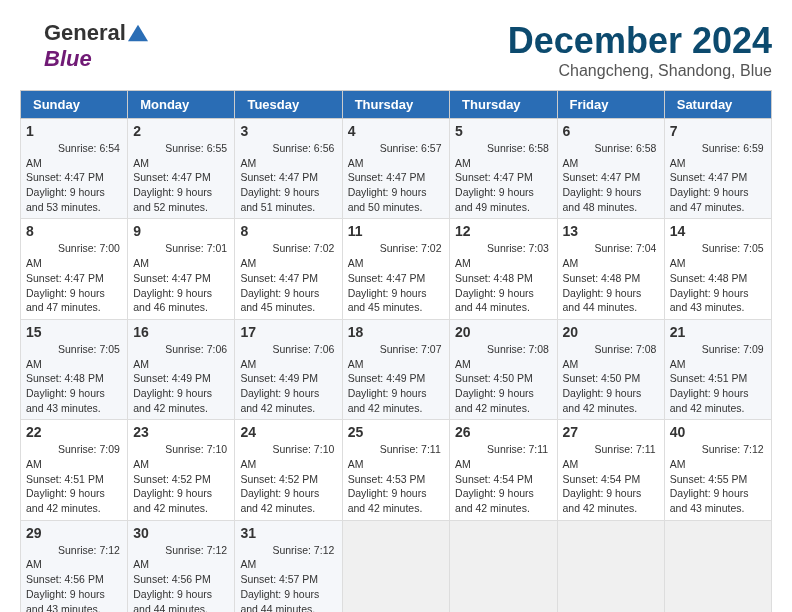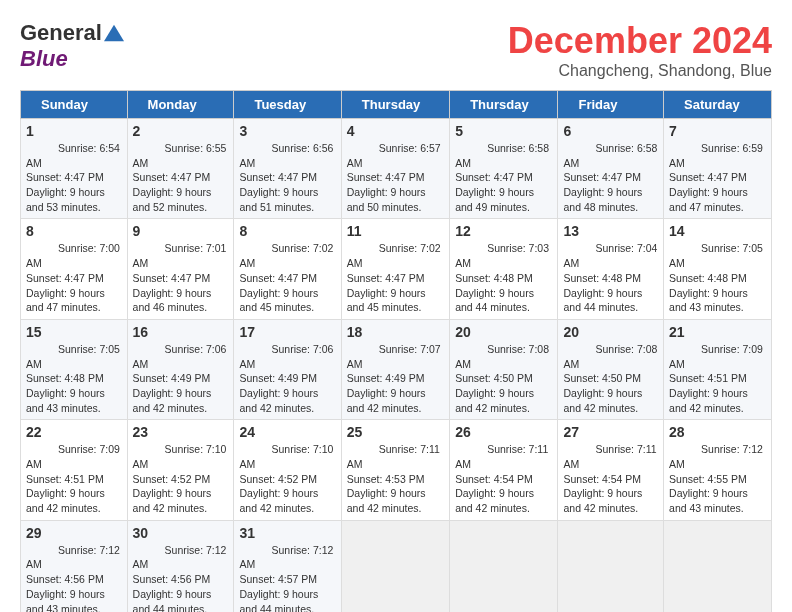--- a/index.html
+++ b/index.html
@@ -13,20 +13,21 @@
     .header {
       display: flex;
       justify-content: space-between;
       align-items: flex-start;
       margin-bottom: 10px;
     }
     .logo {
       display: flex;
       flex-direction: column;
       align-items: flex-start;
+      margin-left: 24px;
     }
     .logo-text {
       display: flex;
       align-items: center;
       font-size: 22px;
       font-weight: bold;
       color: #333;
     }
     .logo-general { color: #333; font-weight: bold; }
     .logo-blue { color: #701a75; font-weight: bold; font-style: italic; }
@@ -34,35 +35,35 @@
       width: 20px;
       height: 20px;
       margin-left: 2px;
     }
     .title-block {
       text-align: right;
     }
     .month-title {
       font-size: 36px;
       font-weight: bold;
-      color: #ef4444;
+      color: #0c4a6e;
     }
     .location-title {
       font-size: 16px;
       color: #555;
     }
     .calendar {
       width: 100%;
       border-collapse: collapse;
       font-size: 11px;
     }
     .calendar thead tr th {
       background-color: #2a6db5;
       color: #fff;
-      padding: 6px 20px;
+      padding: 6px 12px;
       text-align: left;
       font-size: 13px;
       font-weight: bold;
       border: 1px solid #ccc;
     }
     .calendar tbody tr td {
       vertical-align: top;
       padding: 4px 5px;
       border: 1px solid #ddd;
       width: 110px;
@@ -235,21 +236,21 @@
         </td>
         <td>
           <span class="day-number">26</span>
           <span class="day-info">Sunrise: 7:11 AM<br>Sunset: 4:54 PM<br>Daylight: 9 hours and 42 minutes.</span>
         </td>
         <td>
           <span class="day-number">27</span>
           <span class="day-info">Sunrise: 7:11 AM<br>Sunset: 4:54 PM<br>Daylight: 9 hours and 42 minutes.</span>
         </td>
         <td>
-          <span class="day-number">28</span>
+          <span class="day-number">40</span>
           <span class="day-info">Sunrise: 7:12 AM<br>Sunset: 4:55 PM<br>Daylight: 9 hours and 43 minutes.</span>
         </td>
       </tr>
       <tr>
         <td>
           <span class="day-number">29</span>
           <span class="day-info">Sunrise: 7:12 AM<br>Sunset: 4:56 PM<br>Daylight: 9 hours and 43 minutes.</span>
         </td>
         <td>
           <span class="day-number">30</span>

